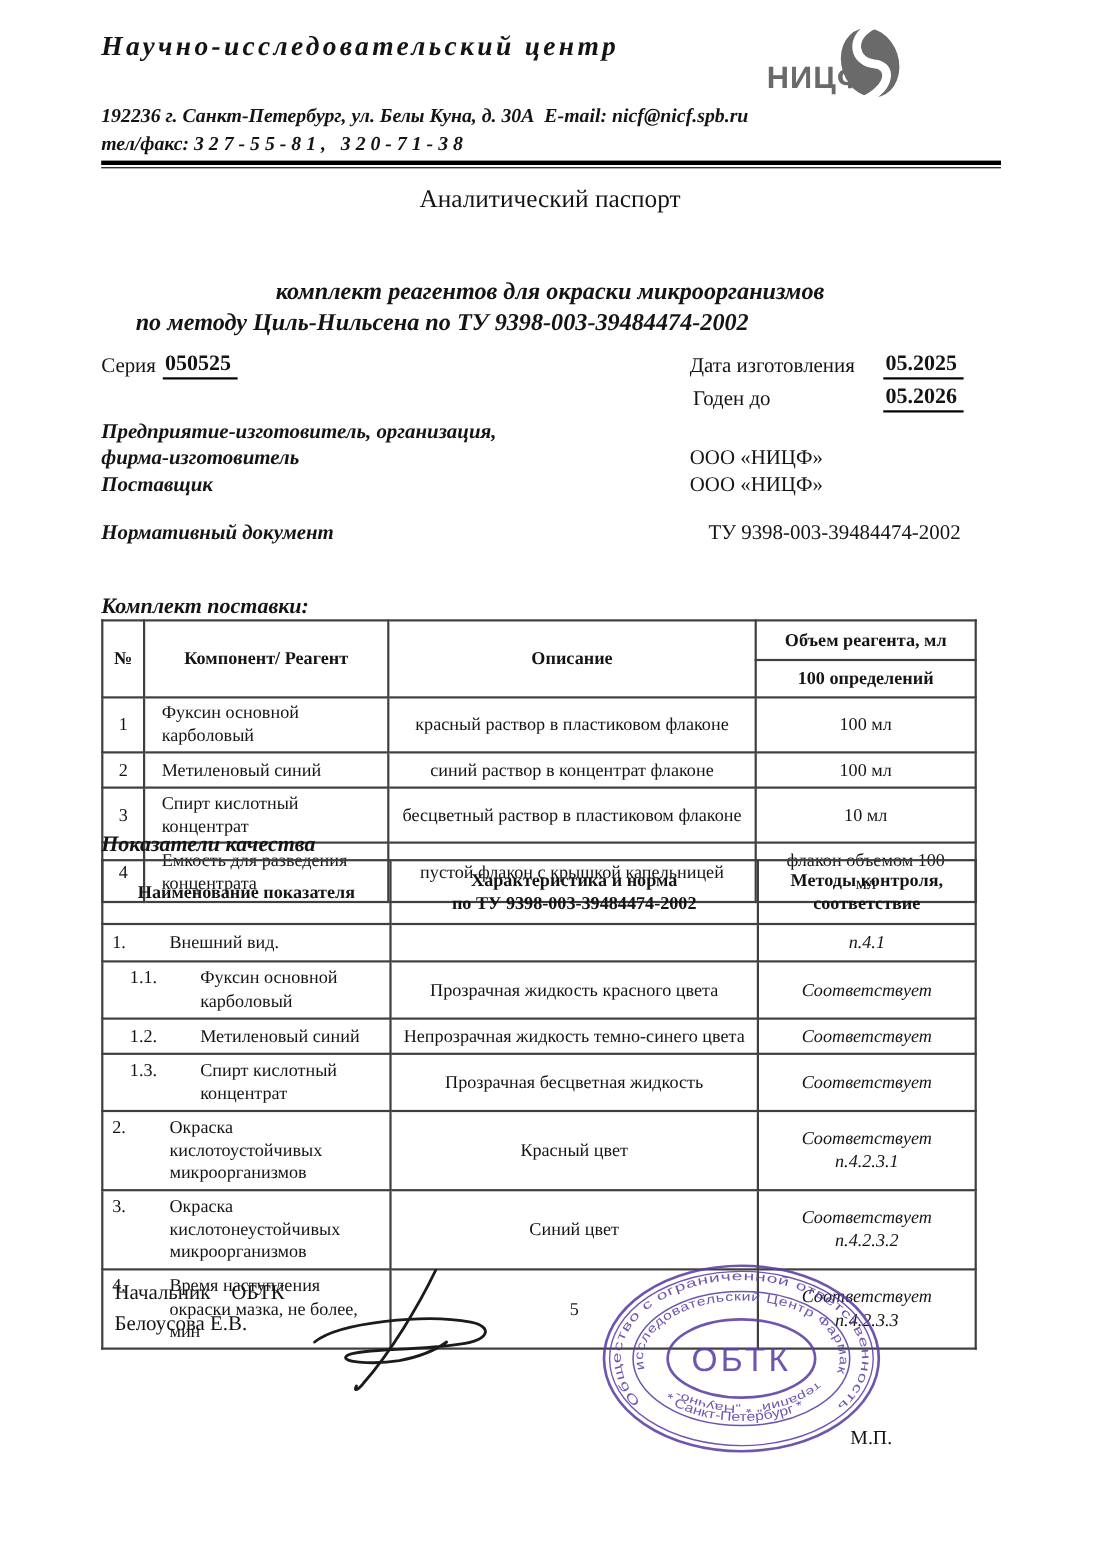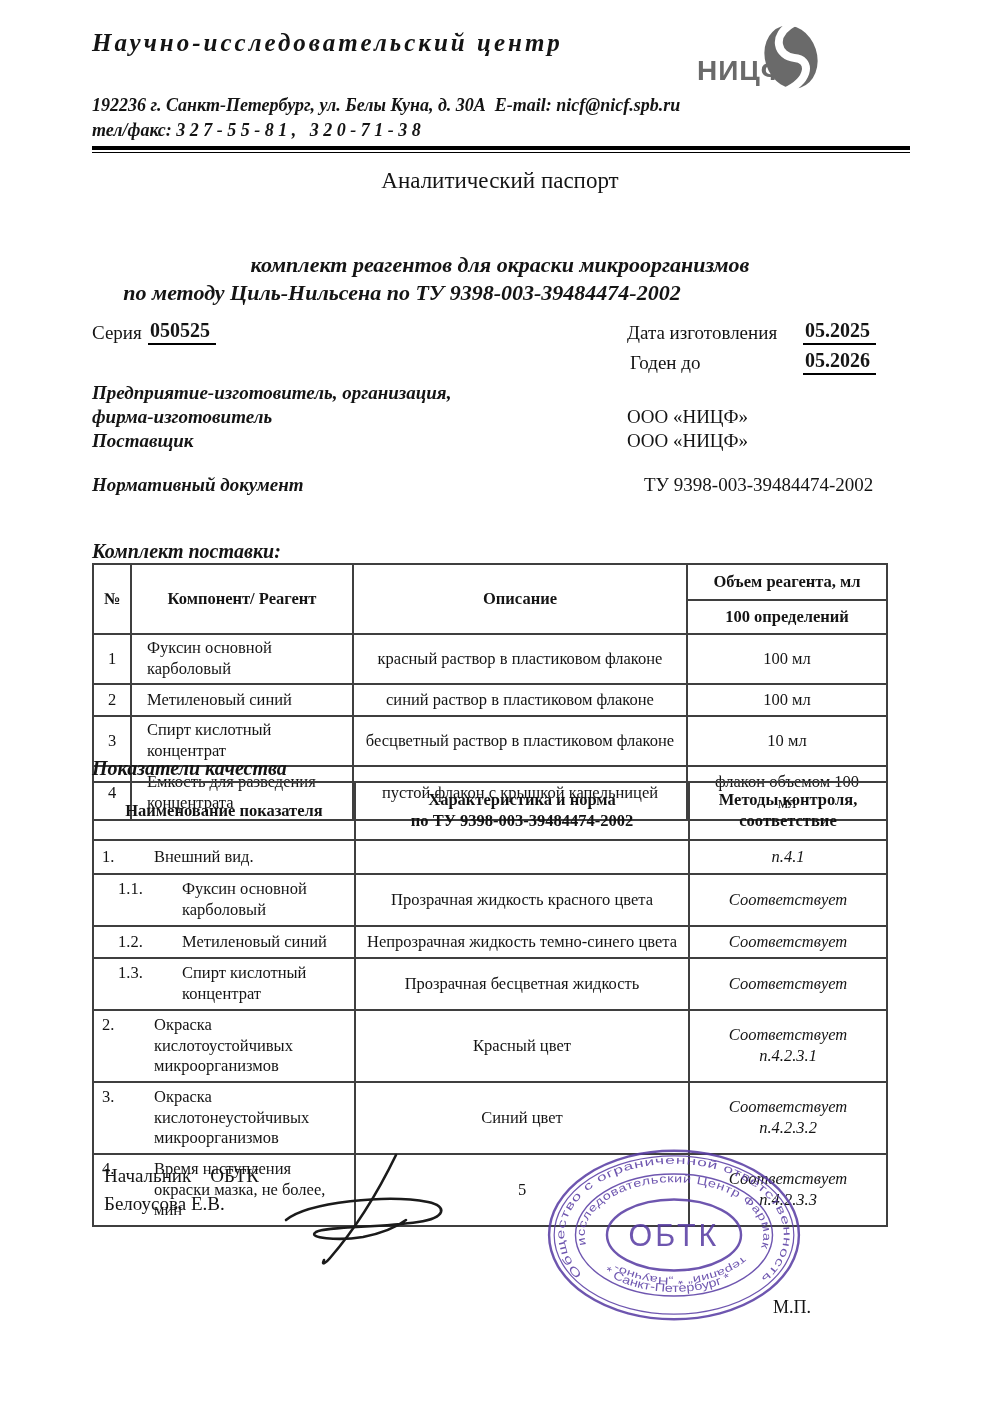--- a/index.html
+++ b/index.html
@@ -120,21 +120,21 @@
     </tr>
     <tr>
       <td class="cell-center" style="height:42px;">1</td>
       <td class="cell-left kit-comp">Фуксин основной карболовый</td>
       <td class="cell-center">красный раствор в пластиковом флаконе</td>
       <td class="cell-center">100 мл</td>
     </tr>
     <tr>
       <td class="cell-center" style="height:24px;">2</td>
       <td class="cell-left kit-comp">Метиленовый синий</td>
-      <td class="cell-center">синий раствор в пластиковом флаконе</td>
+      <td class="cell-center">синий раствор в концентрат флаконе</td>
       <td class="cell-center">100 мл</td>
     </tr>
     <tr>
       <td class="cell-center" style="height:42px;">3</td>
       <td class="cell-left kit-comp">Спирт кислотный концентрат</td>
       <td class="cell-center">бесцветный раствор в пластиковом флаконе</td>
       <td class="cell-center">10 мл</td>
     </tr>
     <tr>
       <td class="cell-center" style="height:46px;">4</td>

